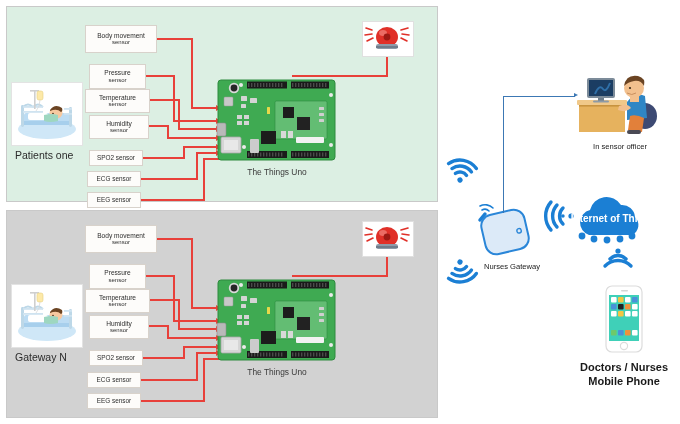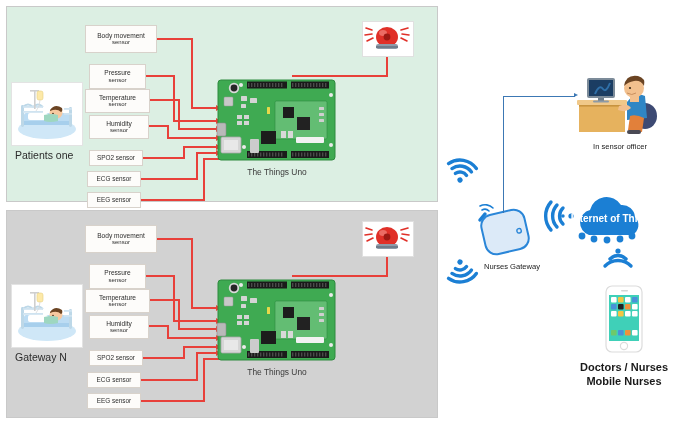--- a/index.html
+++ b/index.html
@@ -554,17 +554,17 @@
     <rect x="16" y="27" width="5.6" height="5.6" rx="1" fill="#f5c542"></rect>
     <rect x="23" y="27" width="5.6" height="5.6" rx="1" fill="#ffffff"></rect>
     <rect x="30" y="27" width="5.6" height="5.6" rx="1" fill="#ffffff"></rect>
     <rect x="9" y="46" width="5.6" height="5.6" rx="1" fill="#6ec96a"></rect>
     <rect x="16" y="46" width="5.6" height="5.6" rx="1" fill="#4a90d9"></rect>
     <rect x="23" y="46" width="5.6" height="5.6" rx="1" fill="#f0913c"></rect>
     <rect x="30" y="46" width="5.6" height="5.6" rx="1" fill="#ffffff"></rect>
   </g>
   <circle cx="22" cy="62" r="3.6" fill="none" stroke="#dcdcdc" stroke-width="1.2"></circle>
 </svg>
-<div class="cap bold" style="left:578px;top:360px;width:92px;"><span>Doctors / Nurses</span><br><span>Mobile Nurses</span></div>
+<div class="cap bold" style="left:578px;top:360px;width:92px;"><span>Doctors / Nurses</span><br><span>Mobile Phone</span></div>
 
 <div class="blueline v" style="left:503px;top:96px;height:117px;"></div>
 <div class="blueline h" style="left:503px;top:96px;width:72px;"></div>
 <div class="barrow" style="left:574px;top:93.4px;"></div>
 
 </body></html>

